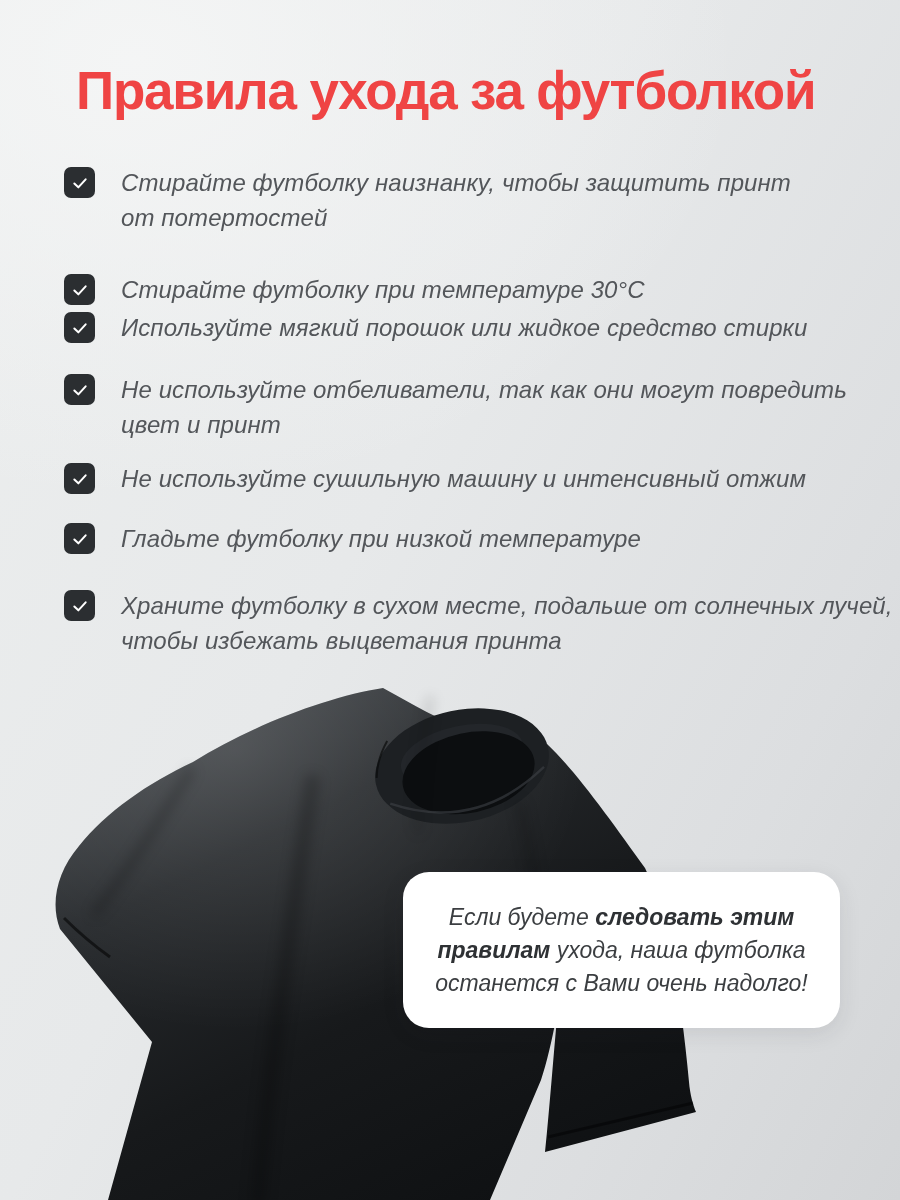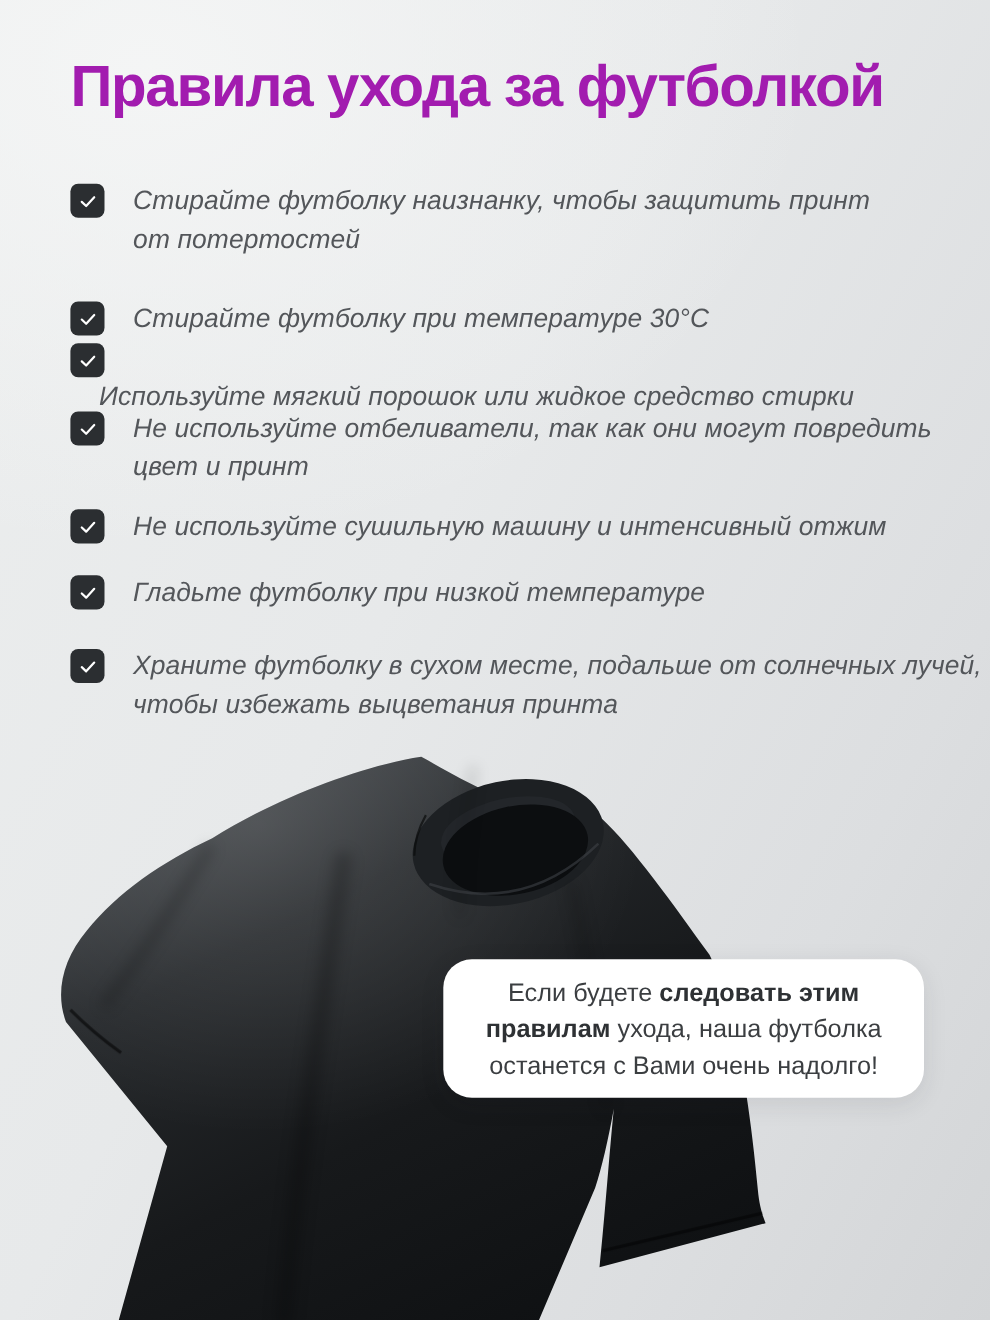--- a/index.html
+++ b/index.html
@@ -8,41 +8,41 @@
     font-family:"Liberation Sans",sans-serif;
     background:
       radial-gradient(1100px 800px at 15% 5%, rgba(245,246,246,0.9) 0%, rgba(245,246,246,0) 55%),
       linear-gradient(118deg,#eceeee 0%,#e7e9ea 42%,#dcdee0 78%,#d3d5d7 100%);
   }
   .page{position:absolute;inset:0;}
   
   .tshirt-svg{position:absolute;left:0;top:0;z-index:1;}
   
   .title{
-    position:absolute;left:64px;top:48px;z-index:2;margin:0;
-    font-size:53px;font-weight:700;letter-spacing:-1.2px;color:#a21caf;
+    position:absolute;left:64px;top:48px;z-index:2;margin:12px;
+    font-size:53px;font-weight:700;letter-spacing:-1.2px;color:#ef4444;
   }
   
   .checklist{position:absolute;left:0;top:0;width:900px;height:700px;z-index:2;
     list-style:none;margin:0;padding:0;}
   .care-item{position:absolute;left:64px;display:flex;align-items:flex-start;font-style:italic;}
   .checkbox{
     width:31px;height:31px;border-radius:7px;background:#2b2e31;
     flex:0 0 31px;margin-top:2px;display:flex;align-items:center;justify-content:center;
   }
   .checkbox svg{display:block;}
   .item-text{
     margin-left:26px;font-size:24px;line-height:35px;color:#53565a;
     letter-spacing:0.1px;white-space:nowrap;
   }
   
   .callout{
-    position:absolute;left:403px;top:872px;width:437px;height:126px;z-index:3;
+    position:absolute;left:403px;top:872px;width:437px;height:156px;z-index:3;
     background:#ffffff;border-radius:26px;box-shadow:0 6px 22px rgba(40,44,48,0.10);
-    display:flex;align-items:center;justify-content:center;
+    display:flex;align-items:center;justify-content:center;font-style:italic;
   }
   .callout-text{
     width:389px;text-align:center;font-size:23px;line-height:33px;color:#3b3e41;
   }
   .callout-text .b{font-weight:700;color:#2e3134;}
 </style>
 </head>
 <body>
 
 <div class="page">
@@ -135,21 +135,21 @@
       <li class="care-item" style="top: 248px; margin-top: 24px;">
     <span class="checkbox">
       <svg width="20" height="20" viewBox="0 0 24 24">
         <path d="M5.2 12.6 L 10 17.2 L 18.8 7.6" fill="none" stroke="#ffffff" stroke-width="2.4" stroke-linecap="round" stroke-linejoin="round"></path>
       </svg>
     </span>
     <span class="item-text">
           <div>Стирайте футболку при температуре 30°C</div>
         </span>
   </li>
-      <li class="care-item" style="top: 310px; flex-direction: column;">
+      <li class="care-item" style="top: 310px;">
     <span class="checkbox">
       <svg width="20" height="20" viewBox="0 0 24 24">
         <path d="M5.2 12.6 L 10 17.2 L 18.8 7.6" fill="none" stroke="#ffffff" stroke-width="2.4" stroke-linecap="round" stroke-linejoin="round"></path>
       </svg>
     </span>
     <span class="item-text">
           <div>Используйте мягкий порошок или жидкое средство стирки</div>
         </span>
   </li>
       <li class="care-item" style="top: 372px;">

